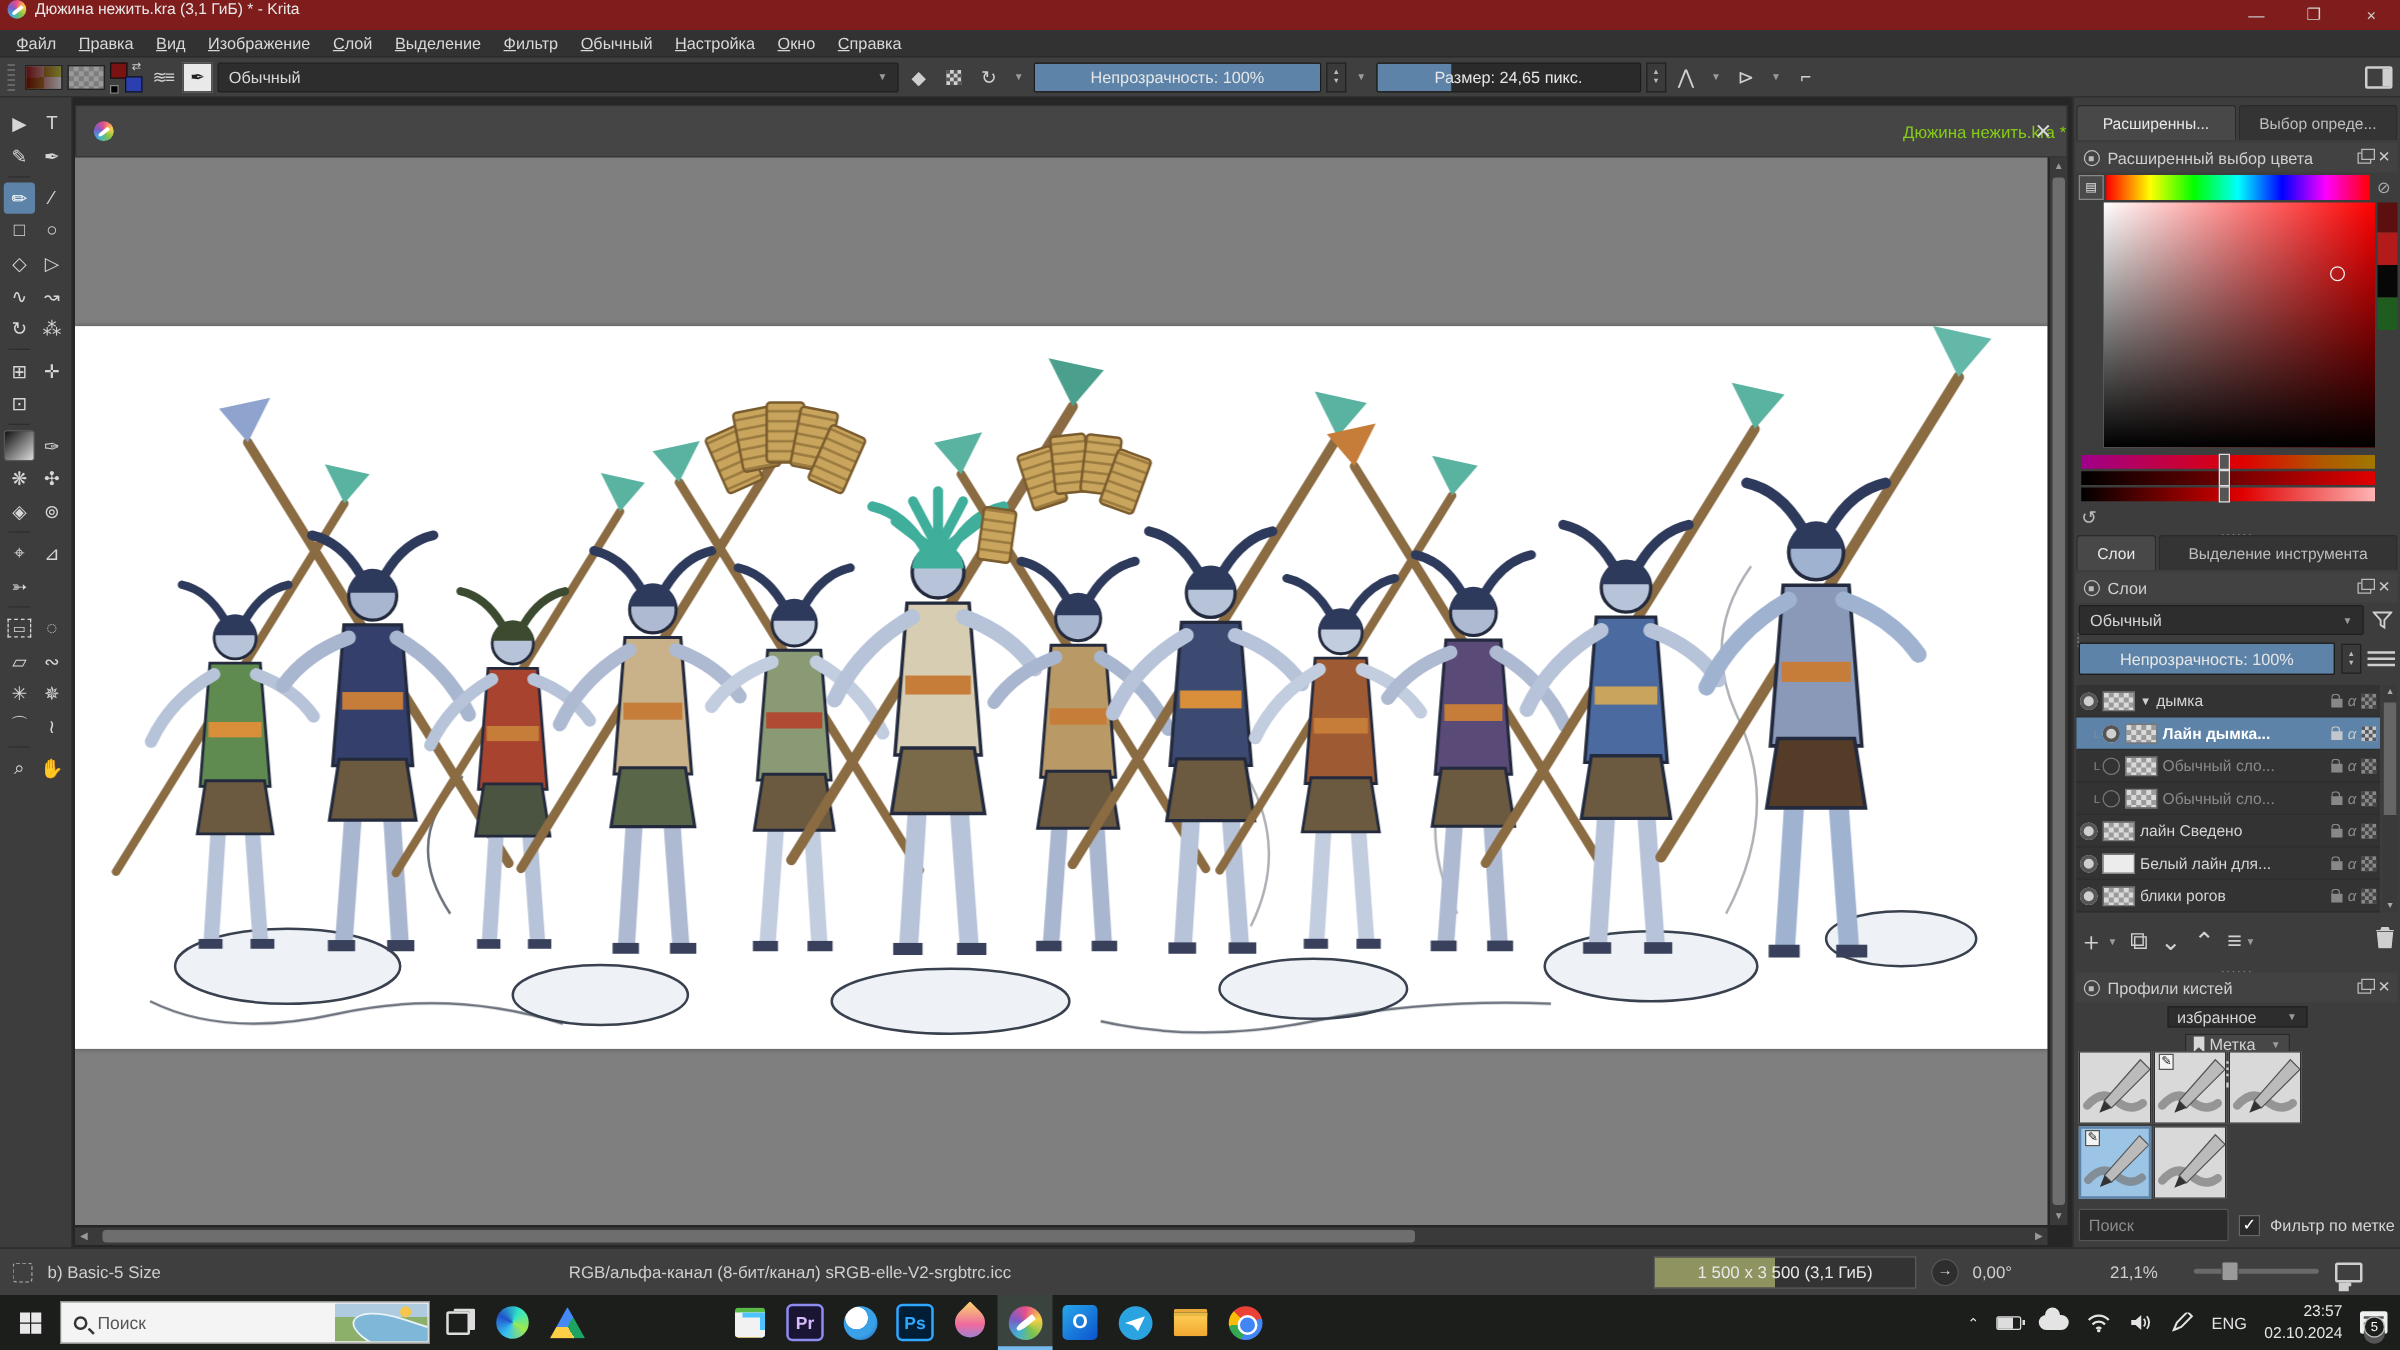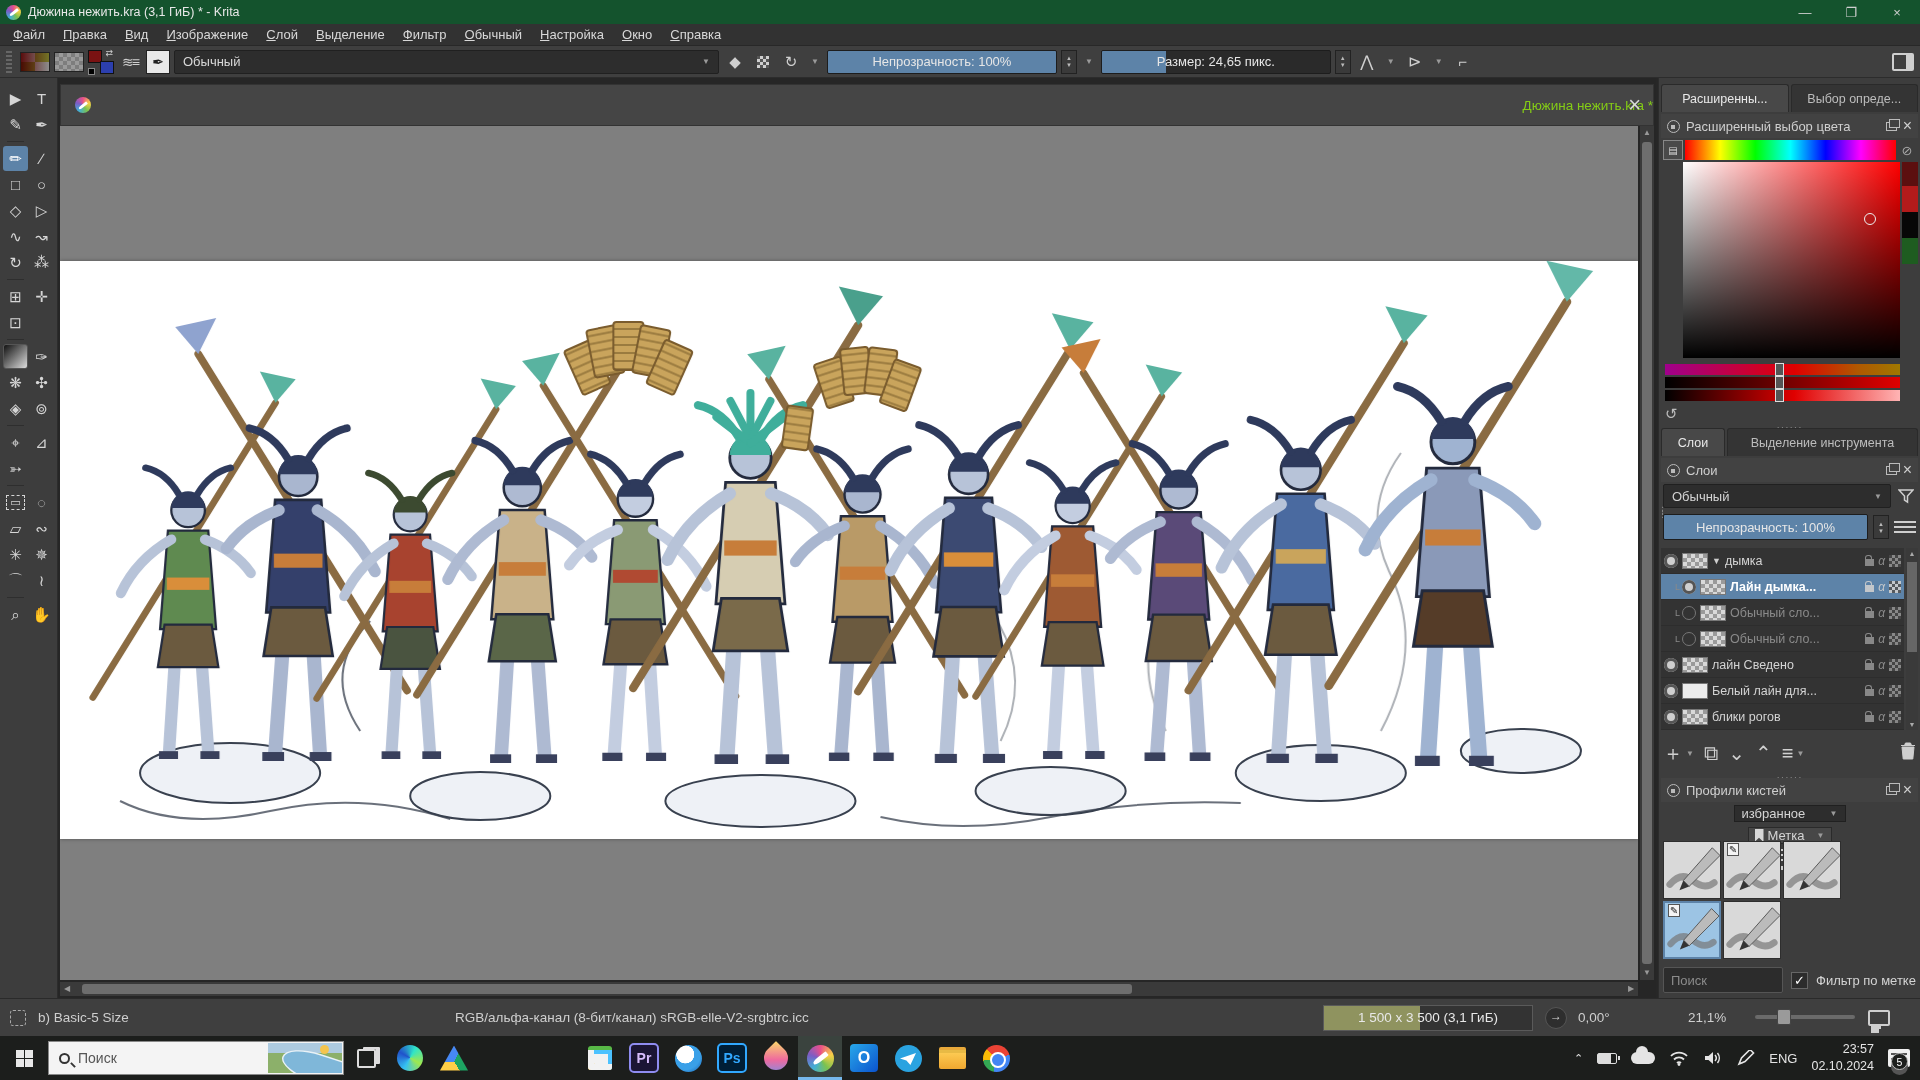--- a/index.html
+++ b/index.html
@@ -1,21 +1,21 @@
 <!DOCTYPE html>
 <html><head>
 <meta charset="utf-8">
 <style>
   * { margin:0; padding:0; box-sizing:border-box; user-select:none; }
   html,body { width:1920px; height:1080px; overflow:hidden; background:#272727;
     font-family:"Liberation Sans","DejaVu Sans",sans-serif; color:#d4d4d4; font-size:13px; }
 
   
-  #titlebar { position:absolute; left:0; top:0; width:1920px; height:24px; background:#14532d;
-    display:flex; align-items:center; }
+  #titlebar { position:absolute; left:0; top:0; width:1920px; height:24px; background:#7f1d1d;
+    display:flex; align-items:flex-start; }
   .krita-logo { display:inline-block; border-radius:50%;
     background:conic-gradient(#e94f8a,#f7d046,#7cc24f,#42b0d5,#7b5cc6,#e94f8a); position:relative; }
   .krita-logo::after { content:""; position:absolute; left:20%; top:45%; width:65%; height:18%;
     background:#fff; border-radius:40% 10% 10% 40%; transform:rotate(-38deg); }
   #titlebar .krita-logo { width:15px; height:15px; margin:0 7px 0 6px; }
   #win-title { font-size:12.5px; color:#e8e8e8; }
   #win-btns { margin-left:auto; display:flex; height:100%; }
   .win-btn { width:46px; height:100%; display:flex; align-items:center; justify-content:center;
     color:#cfcfcf; font-size:13px; }
 
@@ -319,21 +319,21 @@
   <span class="mini-caret">▼</span>
   <div class="slider-box" style="width:230px">
     <div class="slider-fill" style="width:100%"></div>
     <span>Непрозрачность: 100%</span>
   </div>
   <div class="spin">
       <i>▲</i>
       <i>▼</i>
     </div>
   <span class="mini-caret">▼</span>
-  <div class="slider-box" style="width:230px">
+  <div class="slider-box" style="width:212px">
     <div class="slider-fill" style="width:28%"></div>
     <span>Размер: 24,65 пикс.</span>
   </div>
   <div class="spin">
       <i>▲</i>
       <i>▼</i>
     </div>
   <div class="tbtn mirror-glyph">⋀</div>
   <span class="mini-caret">▼</span>
   <div class="tbtn mirror-glyph">⊳</div>

